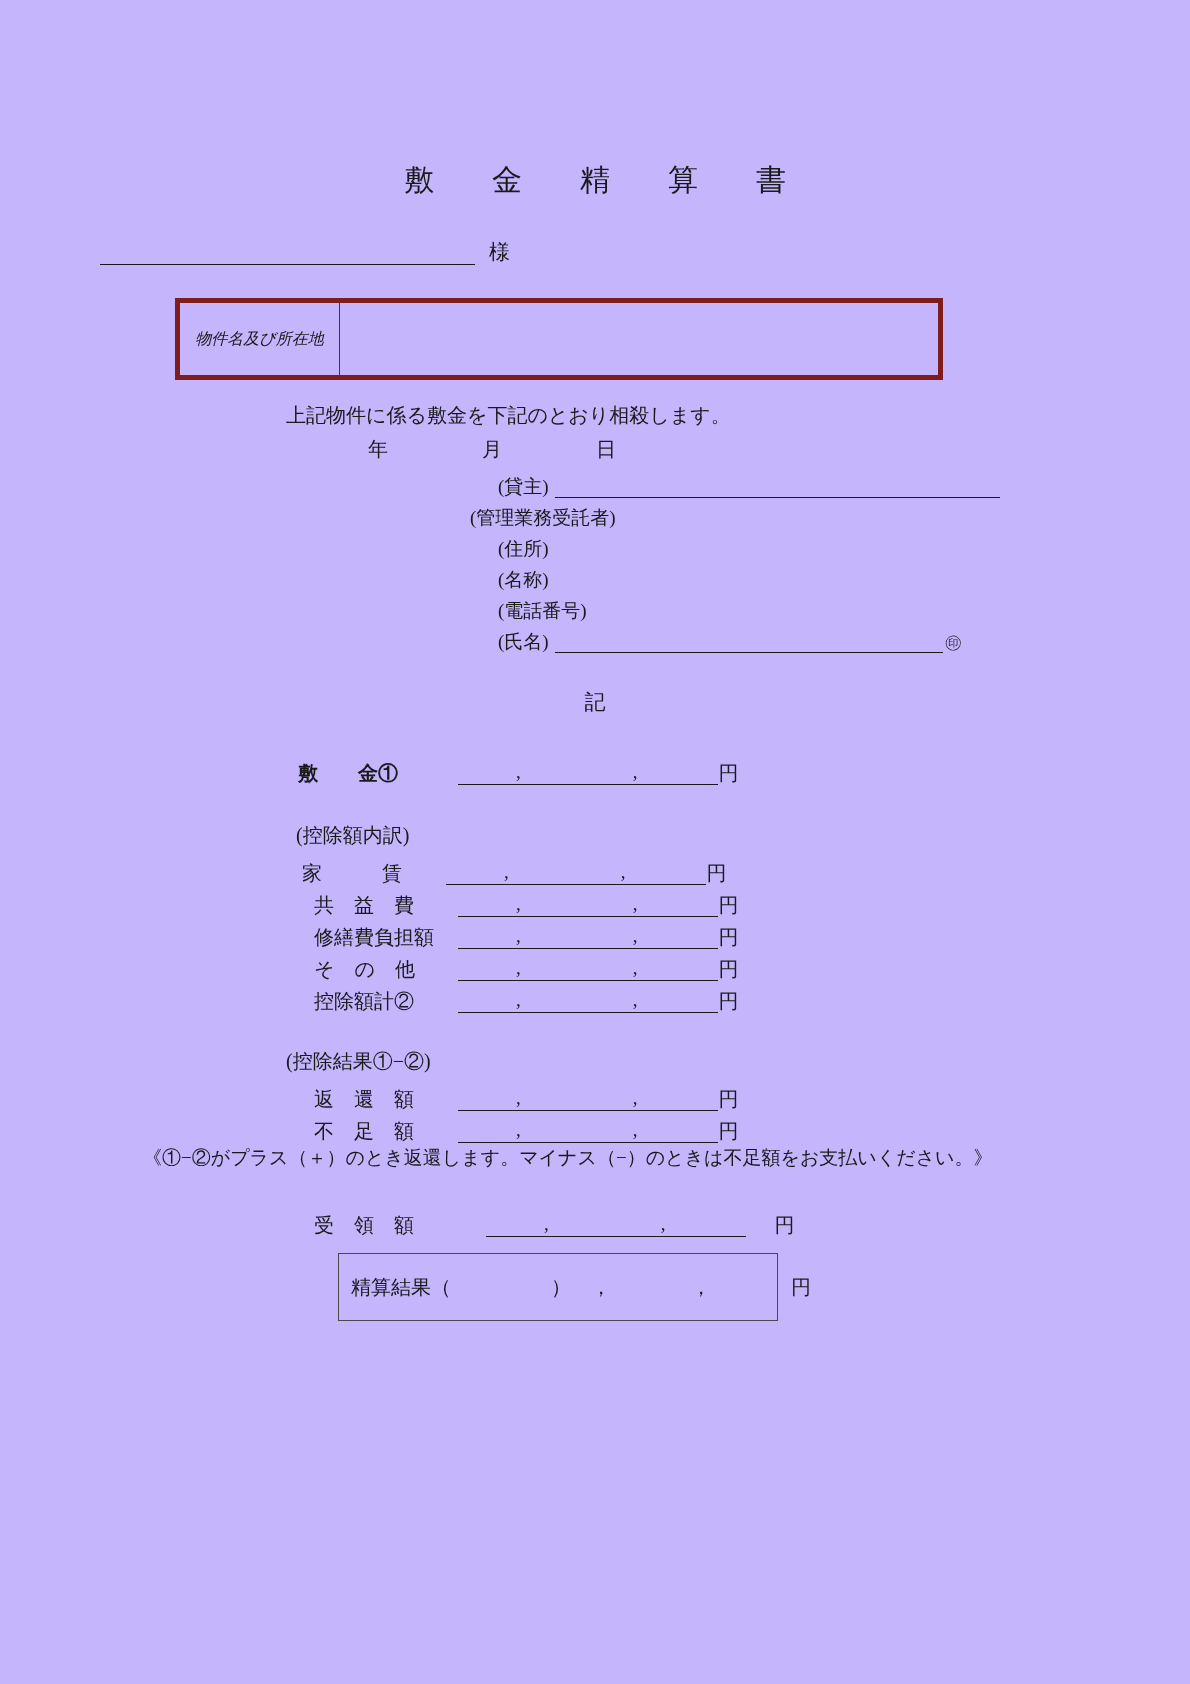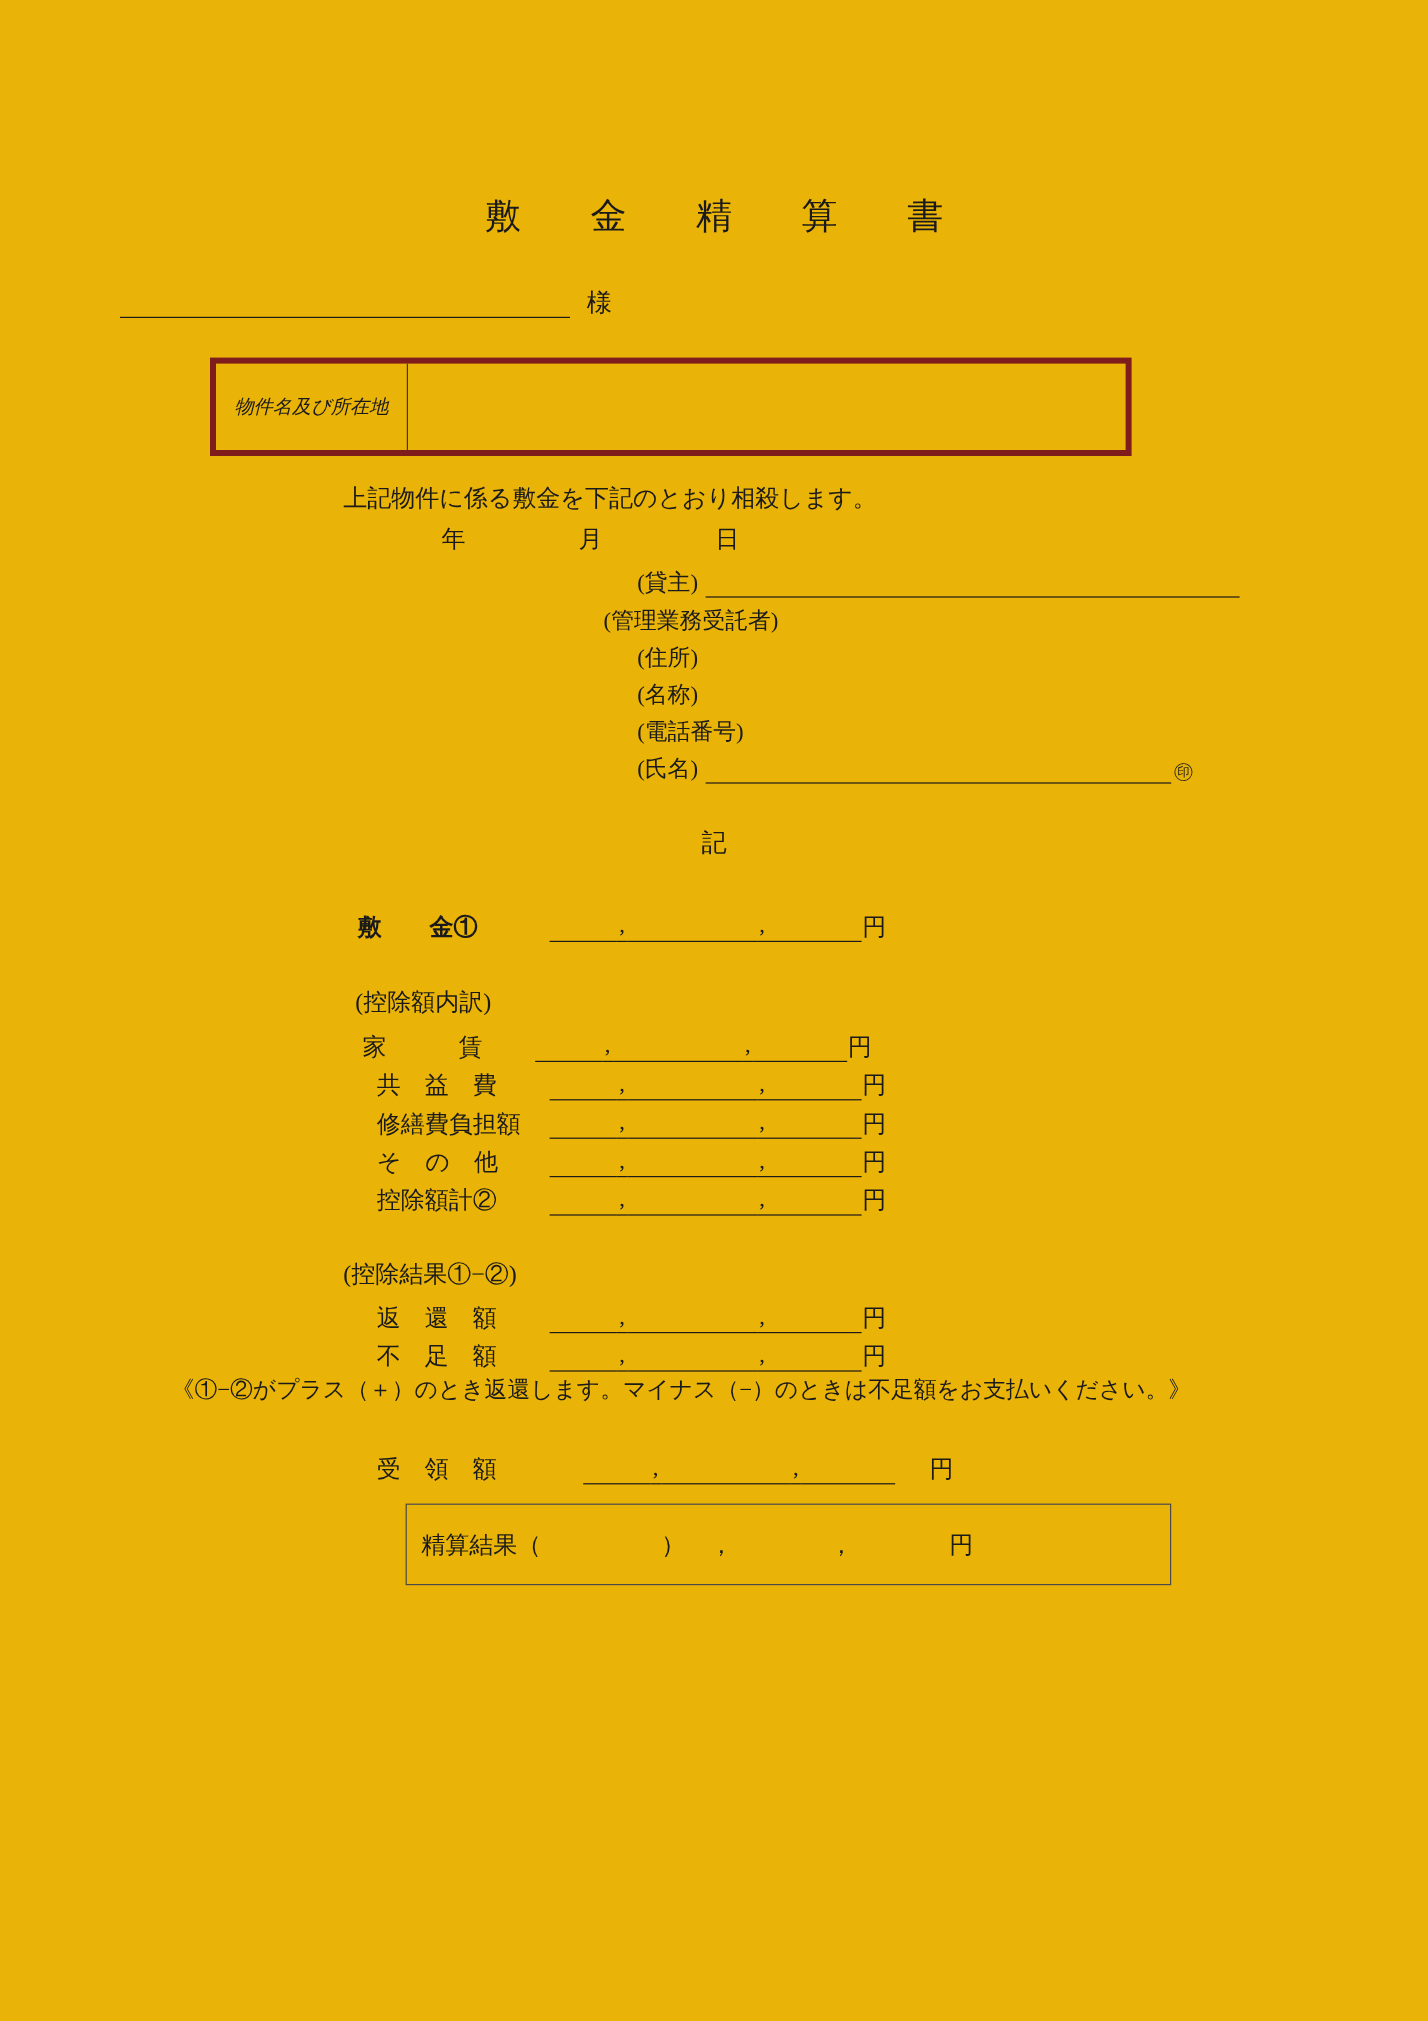--- a/index.html
+++ b/index.html
@@ -8,21 +8,21 @@
     background: #ffffff;
   }
   body {
     font-family: "Liberation Serif", "DejaVu Serif", serif;
     color: #1a1a1a;
   }
   .page {
     position: relative;
     width: 1190px;
     height: 1684px;
-    background: #eab308;
+    background: #c4b5fd;
     overflow: hidden;
   }
 
   
   .doc-title {
     position: absolute;
     left: 0;
     top: 160px;
     width: 1190px;
     text-align: center;
@@ -101,21 +101,20 @@
   }
   .sig-row {
     display: flex;
     align-items: flex-end;
     height: 30px;
     margin-bottom: 1px;
   }
   .sig-label {
     white-space: nowrap;
     line-height: 1.1;
-    margin-left: 33px;
   }
   .sig-label.indent {
     padding-left: 28px;
   }
   .sig-rule {
     border-bottom: 1.2px solid #1a1a1a;
     height: 22px;
     margin-left: 6px;
   }
   .rule-lessor { width: 445px; }
@@ -187,21 +186,21 @@
     top: 1145px;
     font-size: 19px;
     white-space: nowrap;
   }
 
   
   .result-box {
     position: absolute;
     left: 338px;
     top: 1253px;
-    width: 638px;
+    width: 440px;
     height: 68px;
     border: 1.5px solid #4a4a4a;
     box-sizing: border-box;
     display: flex;
     align-items: center;
   }
   .result-inner {
     font-size: 20px;
     padding-left: 12px;
     white-space: pre;

